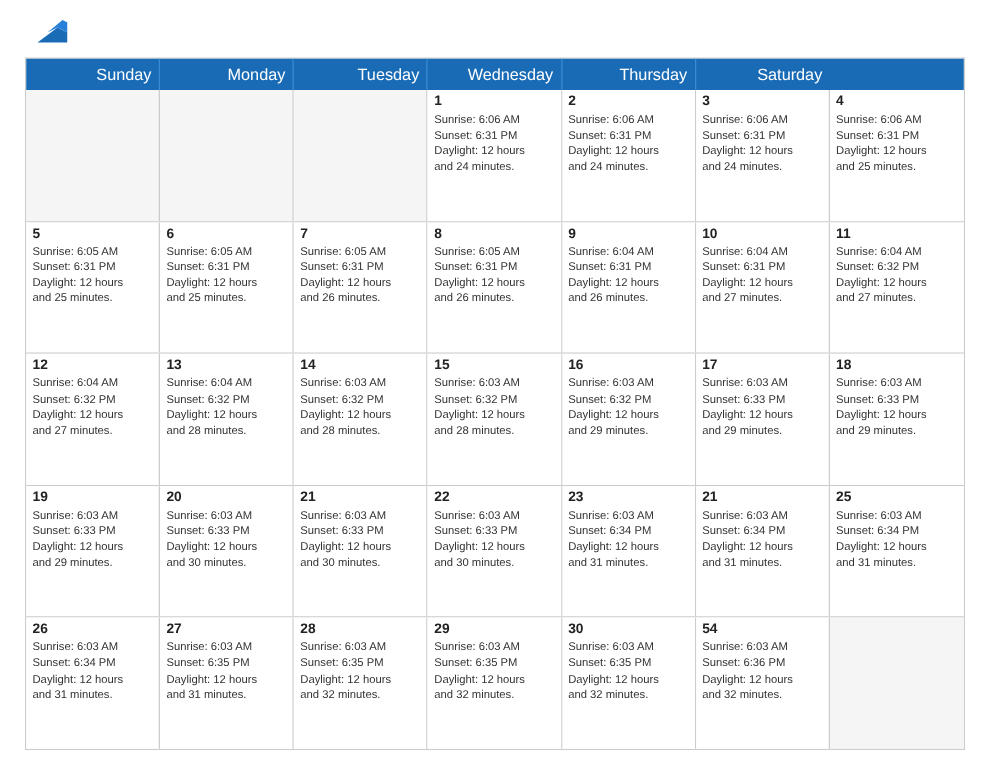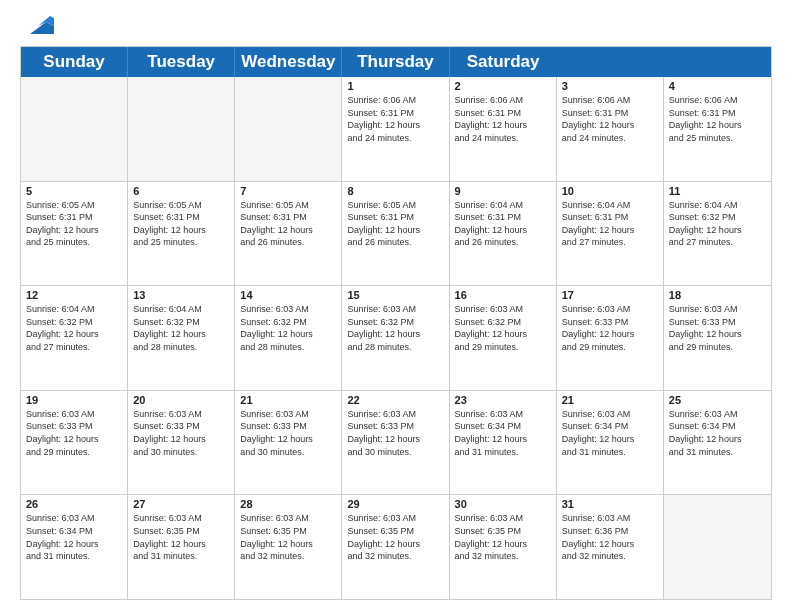--- a/index.html
+++ b/index.html
@@ -51,24 +51,24 @@
       flex-direction: column;
       border: 1px solid #ccc;
     }
     .cal-header {
       display: grid;
       grid-template-columns: repeat(7, 1fr);
       background: #1a6bb5;
     }
     .cal-header-cell {
       color: #fff;
-      font-size: 17px;
-      font-weight: bold;
+      font-size: 13px;
+      font-weight: normal;
       padding: 5px 6px;
-      text-align: center;
+      text-align: right;
       border-right: 1px solid #3a8ad4;
     }
     .cal-header-cell:last-child { border-right: none; }
     .cal-body {
       display: flex;
       flex-direction: column;
       flex: 1;
     }
     .cal-row {
       display: grid;
@@ -117,20 +117,21 @@
     </div>
     <div class="title-block">
       <div class="title-month"></div>
       <div class="title-location"></div>
     </div>
   </div>
 
   <div class="calendar">
     <div class="cal-header">
       <div class="cal-header-cell">Sunday</div>
+      <div class="cal-header-cell">Monday</div>
       <div class="cal-header-cell">Tuesday</div>
       <div class="cal-header-cell">Wednesday</div>
       <div class="cal-header-cell">Thursday</div>
       <div class="cal-header-cell">Saturday</div>
     </div>
     <div class="cal-body" id="cal-body">
     <div class="cal-row">
           <div class="cal-cell empty"></div>
           <div class="cal-cell empty"></div>
           <div class="cal-cell empty"></div>
@@ -346,21 +347,21 @@
 and 32 minutes.</div>
           </div>
           <div class="cal-cell">
             <div class="day-num">30</div>
             <div class="cell-info" style="white-space: pre-line;">Sunrise: 6:03 AM
 Sunset: 6:35 PM
 Daylight: 12 hours
 and 32 minutes.</div>
           </div>
           <div class="cal-cell">
-            <div class="day-num">31</div>
+            <div class="day-num">54</div>
             <div class="cell-info" style="white-space: pre-line;">Sunrise: 6:03 AM
 Sunset: 6:36 PM
 Daylight: 12 hours
 and 32 minutes.</div>
           </div>
           <div class="cal-cell empty"></div>
         </div>
       </div>
   </div>
 </div>

